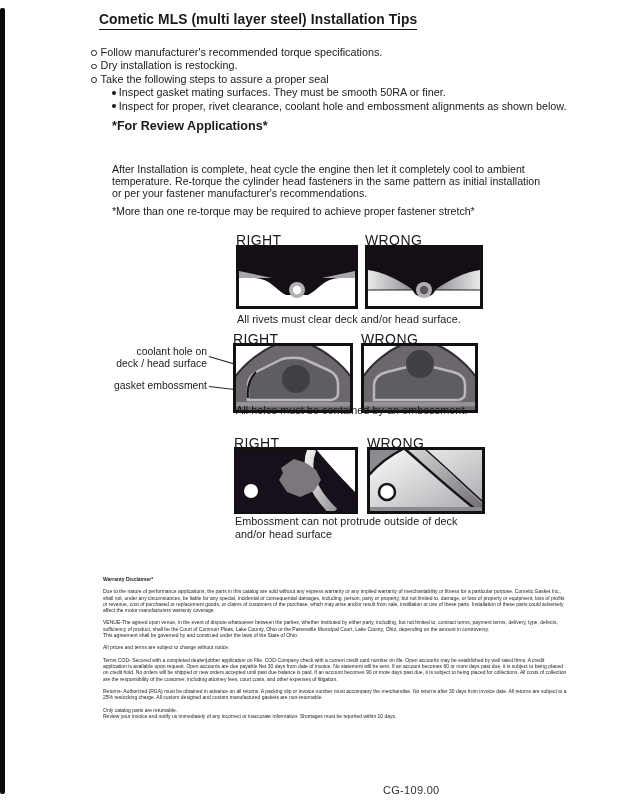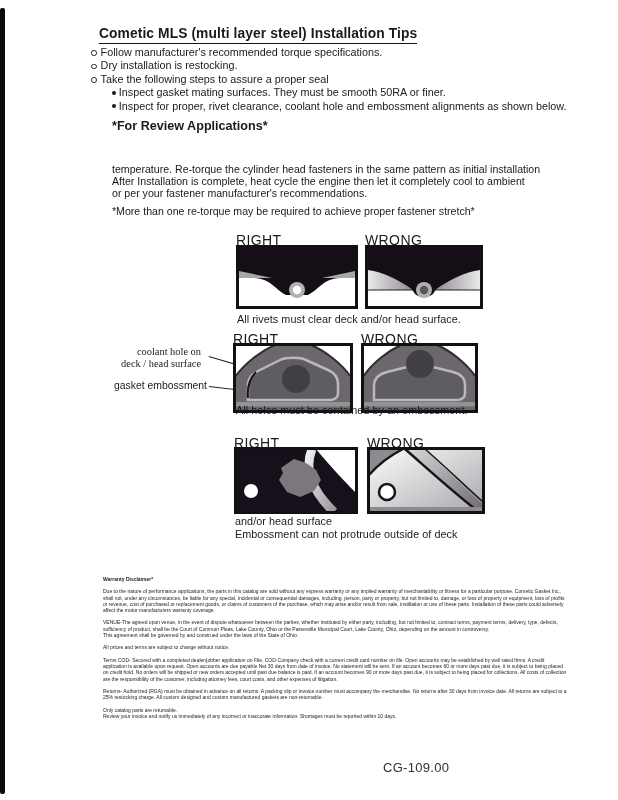--- a/index.html
+++ b/index.html
@@ -1,20 +1,20 @@
 <!DOCTYPE html>
 <html><head>
 <meta charset="utf-8">
 <style>
   html,body{margin:0;padding:0;background:#ffffff;}
   .page{position:relative;width:618px;height:800px;background:#ffffff;overflow:hidden;
         font-family:"Liberation Sans",sans-serif;color:#1b191c;}
   .abs{position:absolute;}
   .edge-bar{left:0;top:8px;width:5px;height:786px;background:#0c0a0d;border-radius:2px;}
-  .title{left:99px;top:26px;font-size:13.8px;font-weight:bold;letter-spacing:.1px;
+  .title{left:99px;top:12px;font-size:13.8px;font-weight:bold;letter-spacing:.1px;
          border-bottom:1.6px solid #141216;padding-bottom:2px;white-space:nowrap;}
   .bullets{left:91px;top:46px;font-size:10.8px;line-height:13.4px;white-space:nowrap;text-align:right;}
   .b-row{display:flex;align-items:flex-start;height:13.4px;}
   .b-row.sub{margin-left:21px;}
   .mk-circle{flex:none;width:3.6px;height:3.6px;border:1.1px solid #222;border-radius:50%;
              margin-top:4.4px;margin-right:4px;}
   .mk-dot{flex:none;width:3.8px;height:3.8px;background:#1b191c;border-radius:50%;
           margin-top:4.6px;margin-right:3px;}
   .diesel-h{left:112px;top:119px;font-size:12.6px;font-weight:bold;white-space:nowrap;}
   .body-par{font-size:10.6px;line-height:12.2px;white-space:nowrap;}
@@ -24,21 +24,21 @@
   .dg-head{font-size:14px;letter-spacing:.4px;text-align:left;white-space:nowrap;}
   .dg-panel{display:block;}
   .caption{font-size:10.8px;white-space:nowrap;letter-spacing:.05px;}
   .lead-label{font-size:10.4px;line-height:11.5px;text-align:right;white-space:nowrap;}
   .leader{height:0;border-top:1.1px solid #242227;transform-origin:0 0;}
   .warranty{left:103px;top:576px;width:466px;height:186px;}
   .warranty-inner{width:932px;transform:scale(0.5);transform-origin:0 0;
                   font-size:10px;line-height:12.3px;color:#232125;}
   .w-head{font-weight:bold;margin:0 0 13px 0;}
   .w-block{margin:0 0 13px 0;}
-  .doc-code{left:383px;top:760px;font-size:13px;color:#343032;letter-spacing:.3px;white-space:nowrap;}
+  .doc-code{left:383px;top:784px;font-size:11px;color:#343032;letter-spacing:.3px;white-space:nowrap;}
 </style>
 </head>
 <body>
 
 <div class="page">
 
   <div class="abs edge-bar"></div>
 
   <div class="abs title">Cometic MLS (multi layer steel) Installation Tips</div>
 
@@ -60,22 +60,22 @@
       <span>Inspect gasket mating surfaces.  They must be smooth 50RA or finer.</span>
     </div>
     <div class="b-row sub">
       <span class="mk-dot"></span>
       <span>Inspect for proper, rivet clearance, coolant hole and embossment alignments as shown below.</span>
     </div>
   </div>
 
   <div class="abs diesel-h">*For Review Applications*</div>
   <div class="abs body-par p2">
+    <div>After Installation is complete, heat cycle the engine then let it completely cool to ambient</div>
     <div>temperature. Re-torque the cylinder head fasteners in the same pattern as initial installation</div>
-    <div>After Installation is complete, heat cycle the engine then let it completely cool to ambient</div>
     <div>or per your fastener manufacturer's recommendations.</div>
   </div>
   <div class="abs body-par p3">*More than one re-torque may be required to achieve proper fastener stretch*</div>
 
   <div class="abs dg-head" style="left:236px;top:232px;width:122px;">RIGHT</div>
   <div class="abs dg-head" style="left:365px;top:232px;width:118px;">WRONG</div>
 
   <svg class="abs dg-panel" style="left:236px;top:245px;" width="122" height="64" viewBox="0 0 122 64">
     <rect width="122" height="64" fill="#150e17"></rect>
     <rect x="3" y="33" width="116" height="28" fill="#ffffff"></rect>
@@ -107,21 +107,21 @@
     <circle cx="59" cy="45" r="8" fill="#b3b0b5"></circle>
     <circle cx="59" cy="45" r="4.2" fill="#5a575c"></circle>
     <rect x="1.5" y="1.5" width="115" height="61" fill="none" stroke="#111111" stroke-width="3"></rect>
   </svg>
 
   <div class="abs caption" style="left:237px;top:313px;">All rivets must clear deck and/or head surface.</div>
 
   <div class="abs dg-head" style="left:233px;top:331px;width:120px;">RIGHT</div>
   <div class="abs dg-head" style="left:361px;top:331px;width:117px;">WRONG</div>
 
-  <div class="abs lead-label" style="left:104px;top:346px;width:97px;font-family:Liberation Serif, serif;">
+  <div class="abs lead-label" style="left:110px;top:346px;width:97px;">
     <div>coolant hole on</div>
     <div>deck / head surface</div>
   </div>
   <div class="abs lead-label" style="left:100px;top:380px;width:107px;">gasket embossment</div>
 
   <div class="abs leader" style="left:209px;top:356px;width:88px;transform:rotate(16.4deg);"></div>
   <div class="abs leader" style="left:209px;top:386px;width:43px;transform:rotate(6.6deg);"></div>
 
   <svg class="abs dg-panel" style="left:233px;top:343px;" width="120" height="70" viewBox="0 0 120 70">
     <rect width="120" height="70" fill="#6b676d"></rect>
@@ -184,22 +184,22 @@
     <path d="M36,2 C22,9 10,19 2,28" fill="none" stroke="#17141a" stroke-width="2.5"></path>
     <path d="M38,2 L58,2 C80,23 100,43 116,57 L116,64 L108,64 C84,43 60,22 38,2 Z" fill="url(#g3wb)"></path>
     <path d="M38,2 C62,23 86,45 112,65" fill="none" stroke="#17141a" stroke-width="2.5"></path>
     <path d="M58,2 C80,21 100,41 116,55" fill="none" stroke="#17141a" stroke-width="1.5"></path>
     <rect x="2" y="60" width="114" height="4" fill="#8e8b90"></rect>
     <circle cx="20" cy="45" r="8" fill="#ffffff" stroke="#17141a" stroke-width="2.5"></circle>
     <rect x="1.5" y="1.5" width="115" height="64" fill="none" stroke="#111111" stroke-width="3"></rect>
   </svg>
 
   <div class="abs caption" style="left:235px;top:515px;line-height:12.8px;">
+    <div>Embossment can not protrude outside of deck</div>
     <div>and/or head surface</div>
-    <div>Embossment can not protrude outside of deck</div>
   </div>
 
   <div class="abs warranty">
     <div class="warranty-inner">
       <div class="w-head">Warranty Disclaimer*</div>
       <div class="w-block">Due to the nature of performance applications, the parts in this catalog are sold without any express warranty or any implied warranty of merchantability or fitness for a particular purpose.  Cometic Gasket Inc., shall not, under any circumstances, be liable for any special, incidental or consequential damages, including, person, party or property, but not limited to, damage, or loss of property or equipment, loss of profits or revenue, cost of purchased or replacement goods, or claims of customers of the purchase, which may arise and/or result from sale, instillation or use of these parts.  Installation of these parts could adversely affect the motor manufacturers warranty coverage.</div>
       <div class="w-block">
         <div>VENUE-The agreed upon venue, in the event of dispute whatsoever between the parties, whether instituted by either party, including, but not limited to, contract terms, payment terms, delivery, type, defects, sufficiency of product, shall be the Court of Common Pleas, Lake County, Ohio or the Painesville Municipal Court, Lake County, Ohio, depending on the amount in controversy.</div>
         <div>This agreement shall be governed by and construed under the laws of the State of Ohio.</div>
       </div>

